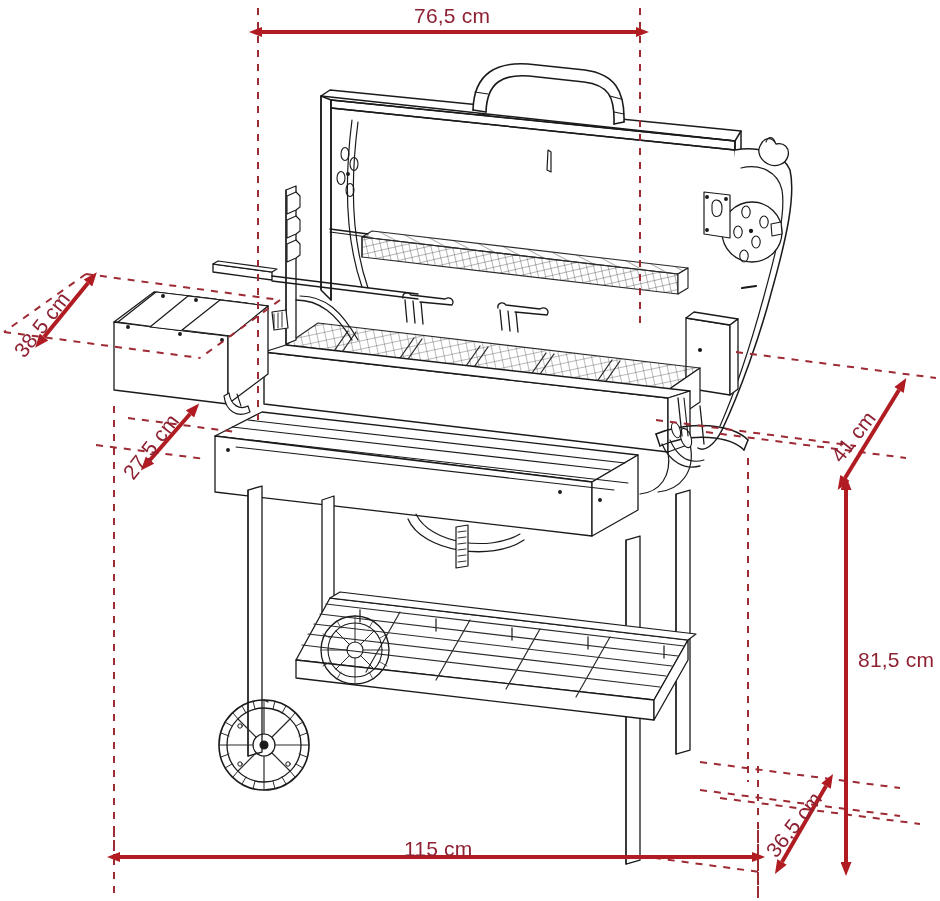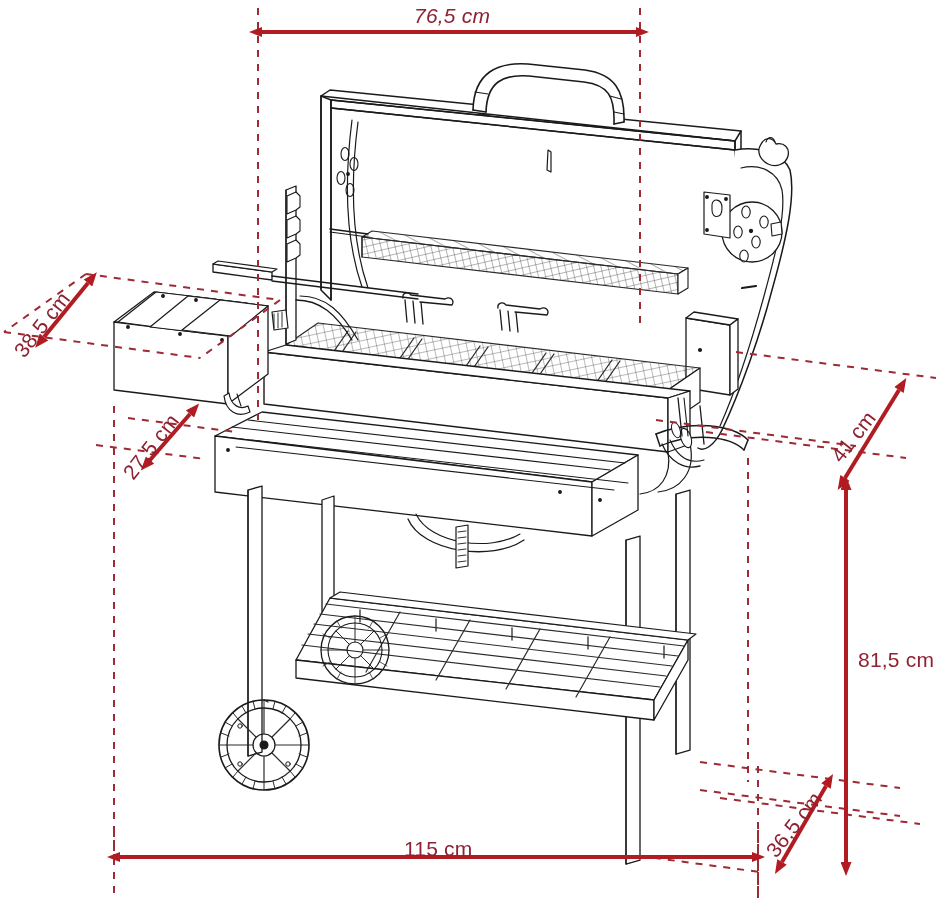--- a/index.html
+++ b/index.html
@@ -450,21 +450,21 @@
         <line x1="782" y1="862" x2="826" y2="786" stroke="#b01c22" stroke-width="4" marker-start="url(#arrA)" marker-end="url(#arrB)"></line>
       </g>
 
       <g>
         <line x1="120" y1="857" x2="752" y2="857" stroke="#b01c22" stroke-width="4" marker-start="url(#arrH-l)" marker-end="url(#arrH-r)"></line>
       </g>
 
     </g>
   </svg>
 
-  <div class="dim-text" style="left:414px; top:5px;font-style:italic;">76,5 cm</div>
+  <div class="dim-text" style="left:414px; top:5px;">76,5 cm</div>
 
   <div class="dim-text rot-neg52" style="left:10px; top:348px;">38,5 cm</div>
 
   <div class="dim-text rot-neg52" style="left:119px; top:470px;">27,5 cm</div>
 
   <div class="dim-text rot-neg52" style="left:827px; top:453px;">41 cm</div>
 
   <div class="dim-text" style="left:858px; top:649px;text-align:right;">81,5 cm</div>
 
   <div class="dim-text rot-neg52" style="left:762px; top:848px;">36,5 cm</div>

